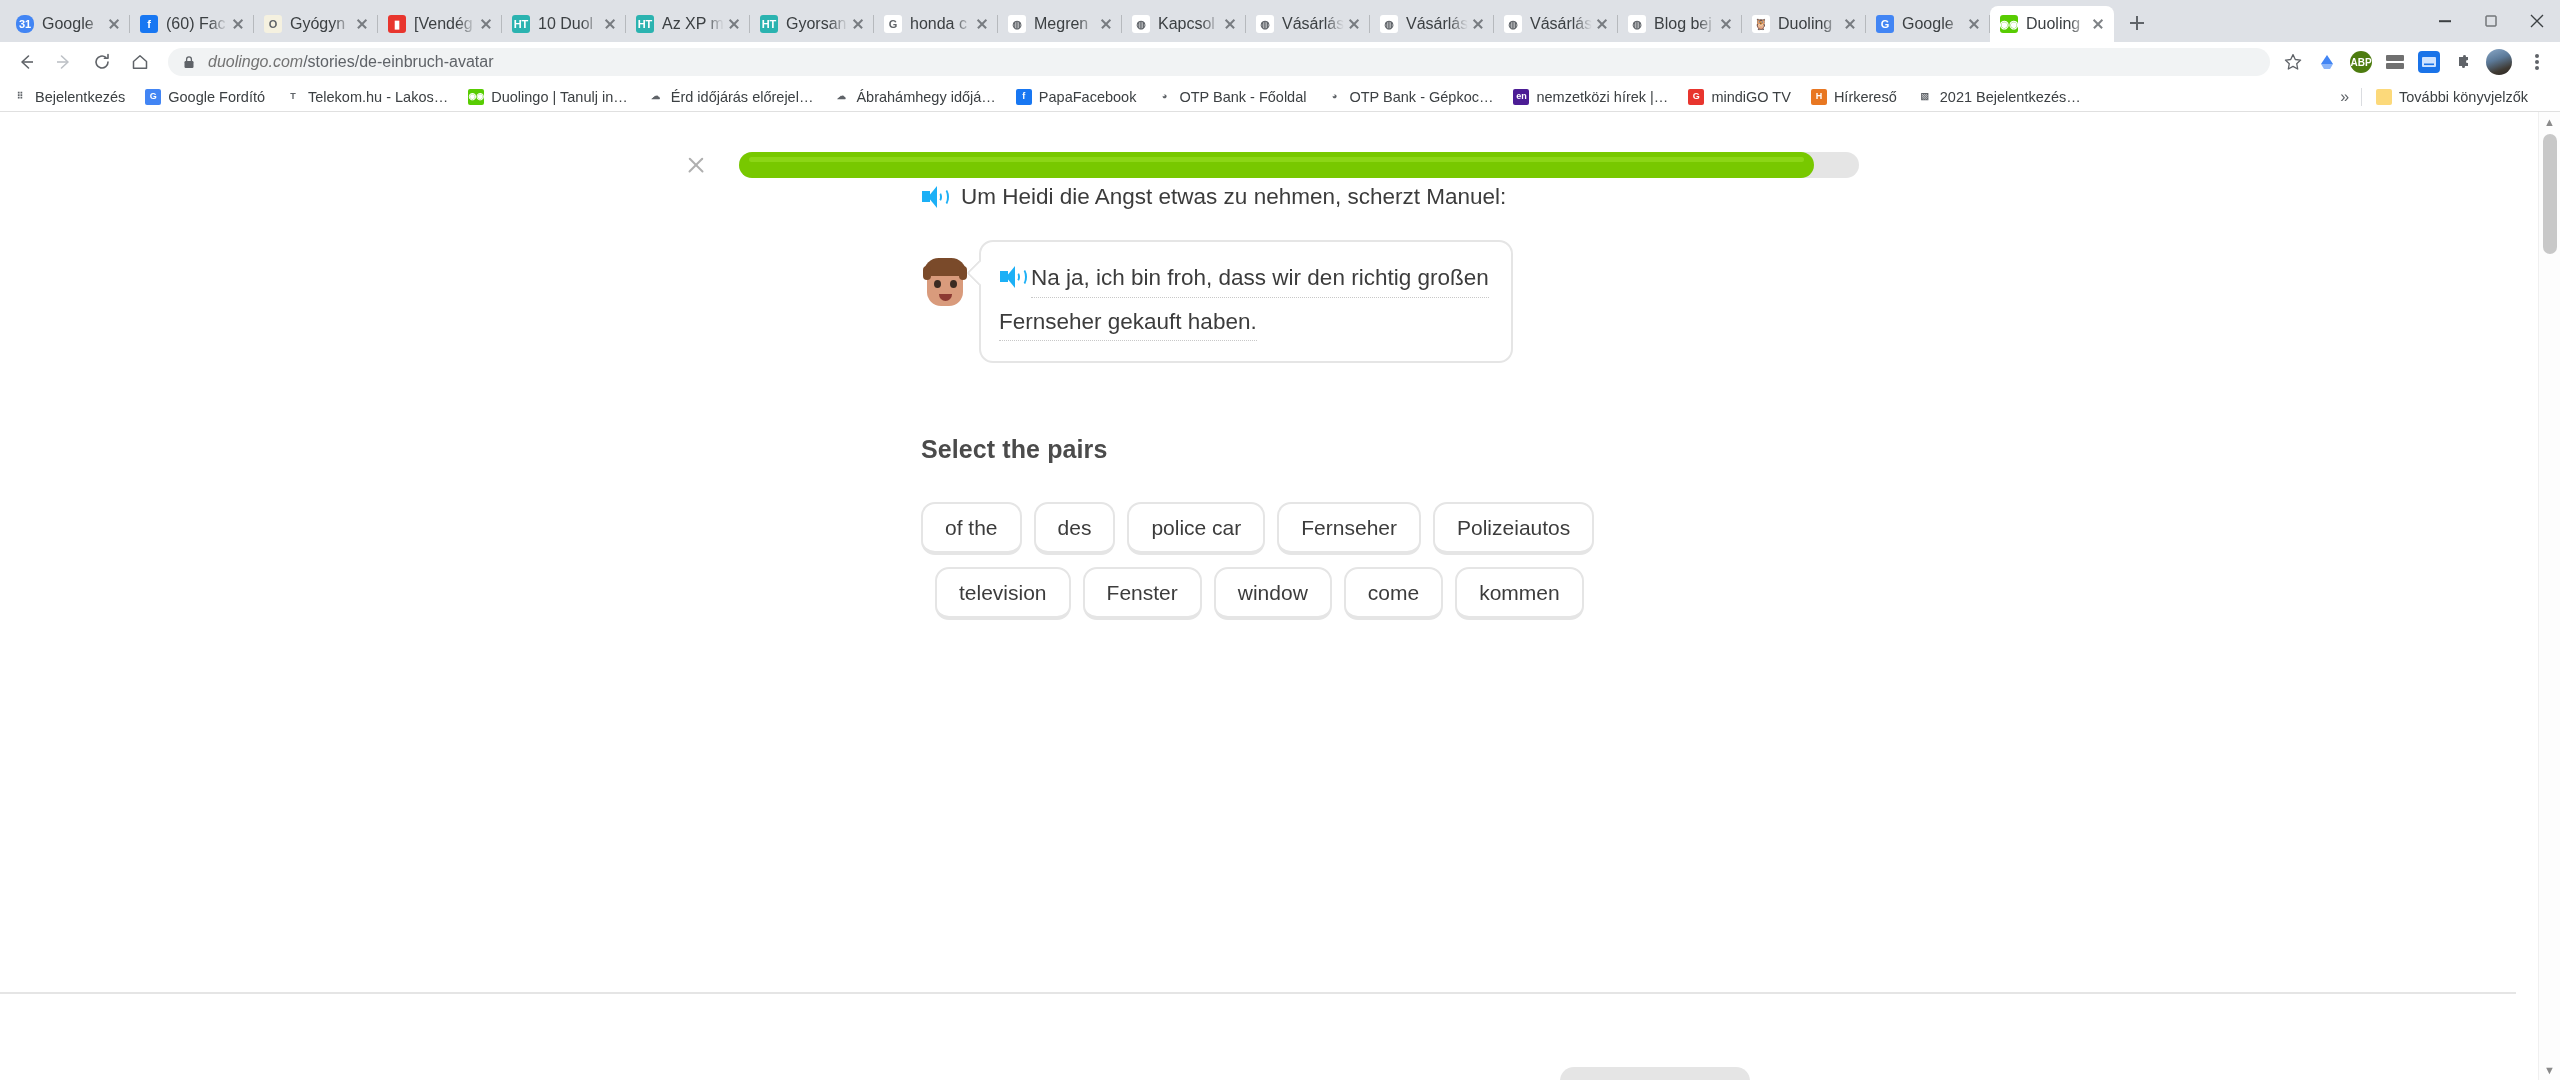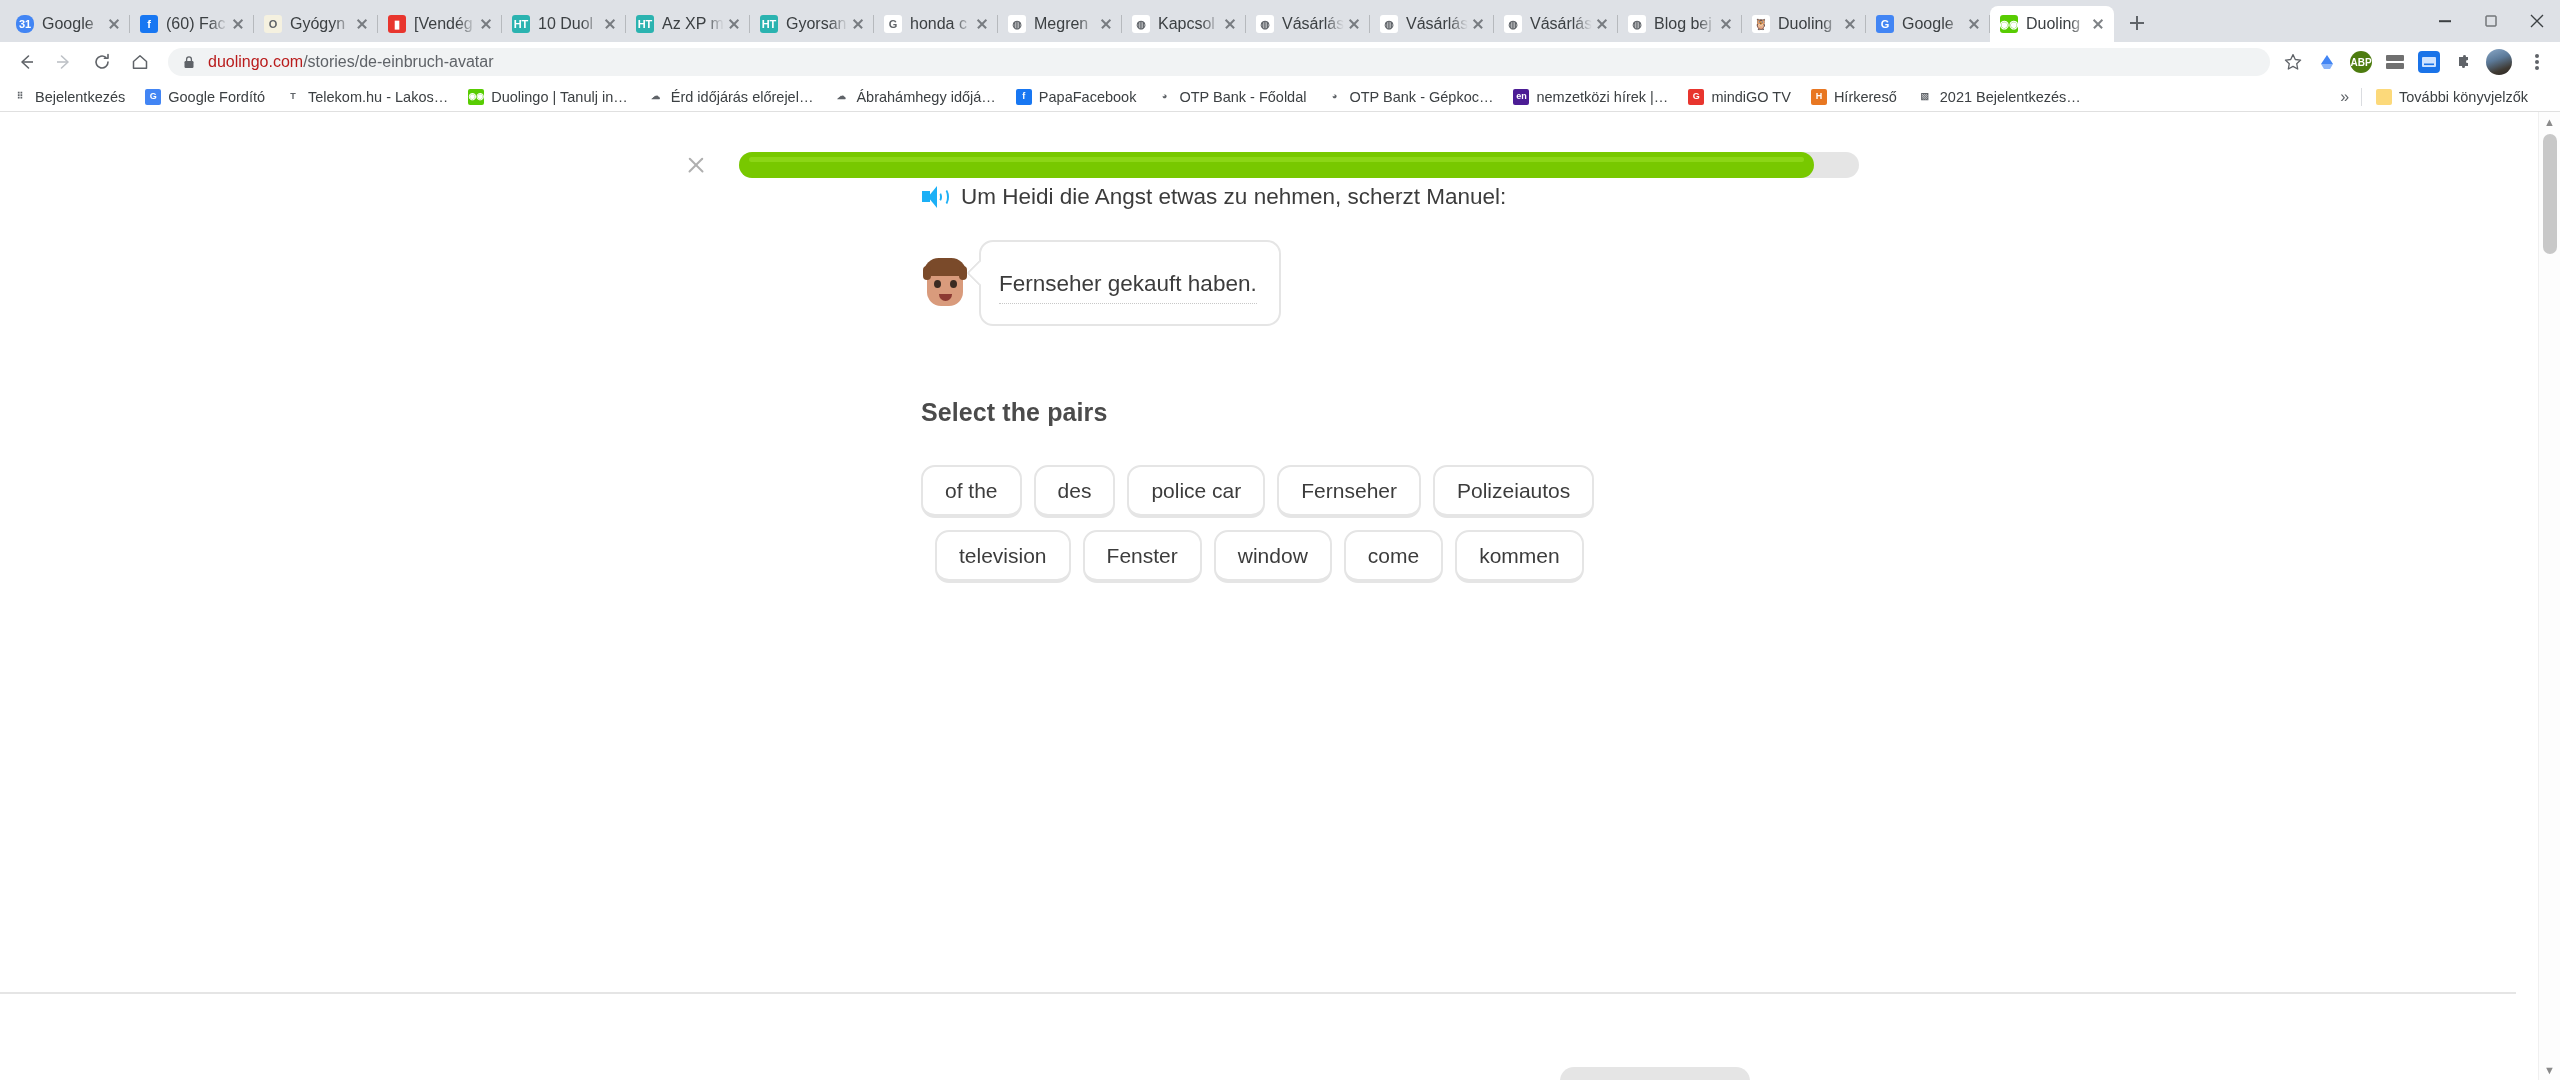--- a/index.html
+++ b/index.html
@@ -83,21 +83,21 @@
   }
   .navbtn { width: 32px; height: 32px; position: relative; margin-right: 6px; color:#5f6368; }
   .navbtn svg { position:absolute; left:50%; top:50%; transform: translate(-50%,-50%); }
 
   .omnibox {
     flex: 1 1 auto; height: 28px; background: #f1f3f4; border-radius: 14px;
     display: flex; align-items: center; padding: 0 14px; margin: 0 8px 0 6px;
     font-size: 16px; color: #202124;
   }
   .lock { width: 14px; height: 14px; margin-right: 12px; flex:0 0 14px; position: relative; }
-  .url-host { color:#b91c1c; }
+  .url-host { color:#737373;font-style:italic; }
   .url-path { color:#5f6368; }
   .star { width: 30px; height: 30px; position: relative; color:#5f6368;}
   .ext-icons { display: flex; align-items: center; gap: 12px; margin-left: 8px; }
   .ext { width: 22px; height: 22px; border-radius: 4px; display:flex; align-items:center;
          justify-content:center; font-size: 9px; color:#fff; font-weight:bold; }
   .avatar-btn {
     width: 26px; height: 26px; border-radius: 50%;
     background: linear-gradient(160deg,#8aa8c8 0%, #5c7a99 40%, #3f3a33 75%, #2b2622 100%);
   }
   .kebab { width: 26px; height: 26px; position: relative; }
@@ -542,20 +542,25 @@
 
         <div class="bubble-row">
           <div class="avatar-face">
             <div class="face-skin"></div>
             <div class="face-hair"></div>
             <div class="eye l"></div>
               <div class="eye r"></div>
             <div class="mouth"></div>
           </div>
           <div class="bubble">
+            <span class="bubble-line">
+              <span class="spk">
+                <span class="body"></span><span class="cone"></span><span class="w1"></span><span class="w2"></span>
+              </span><span class="bubble-text dotline">Na ja, ich bin froh, dass wir den richtig großen</span>
+            </span>
             <span class="bubble-line" style="margin-top:6px">
               <span class="bubble-text dotline">Fernseher gekauft haben.</span>
             </span>
           </div>
         </div>
 
         <div class="prompt">Select the pairs</div>
 
         <div class="word-rows" id="word-rows-host">
             <div class="word-row">

